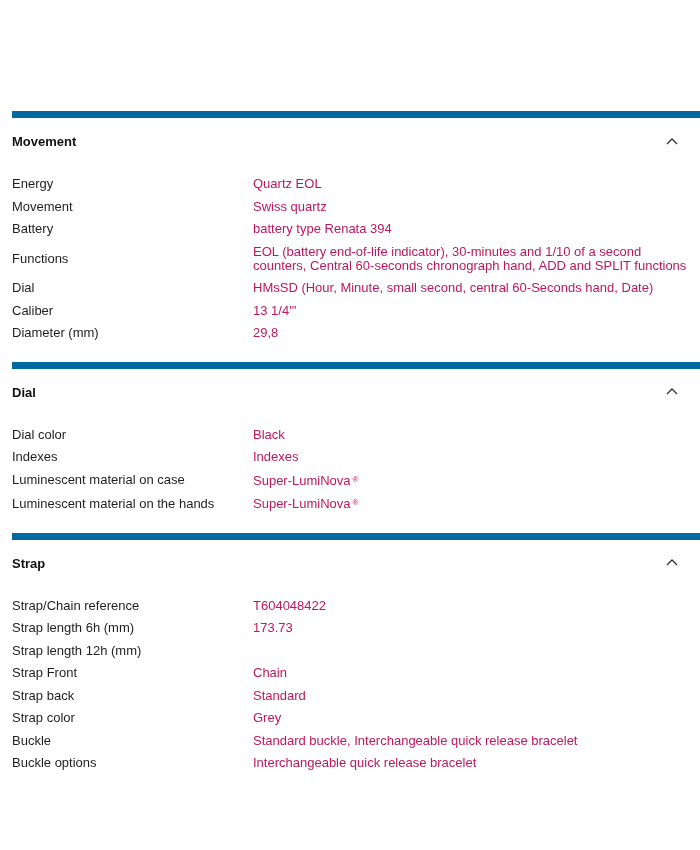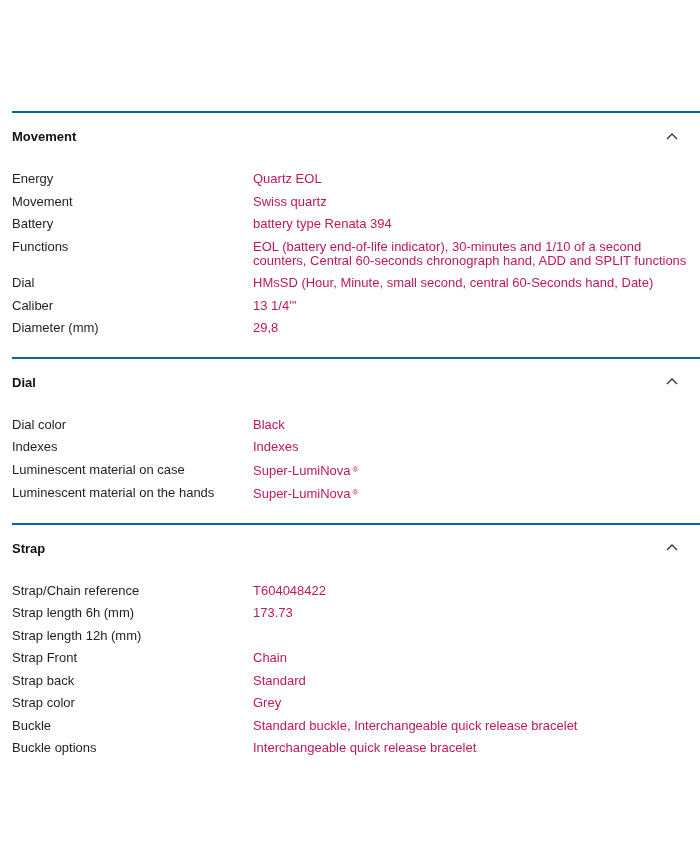--- a/index.html
+++ b/index.html
@@ -3,30 +3,30 @@
   <meta charset="utf-8">
   <style>
     html, body { margin: 0; padding: 0; background: #ffffff; }
     body {
       width: 700px; height: 850px; overflow: hidden;
       font-family: "Liberation Sans", "DejaVu Sans", sans-serif;
       color: #1a1a1a;
       position: relative;
     }
     .specs { position: absolute; left: 12px; right: 0; top: 111px; }
-    .section { border-top: 2px solid #0369a1; }
+    .section { border-top: 7px solid #0369a1; }
     .section-header {
       height: 46px; display: flex; align-items: center; justify-content: space-between;
       cursor: pointer;
     }
     .section-title { font-size: 13px; font-weight: bold; color: #111; margin-top: 1px; }
     .chevron { width: 14px; height: 14px; margin-right: 21px; display: flex; align-items: center; justify-content: center; }
     .chevron svg { display: block; }
     .rows { padding-top: 9px; padding-bottom: 17px; }
-    .row { display: flex; font-size: 13px; line-height: 14px; padding: 4px 0 4.5px 0; }
+    .row { display: flex; font-size: 13px; line-height: 14px; padding: 4px 0 4.5px 0; align-items: center; }
     .row .label { width: 241px; flex: 0 0 241px; color: #1f1f1f; }
     .row .value { flex: 1; color: #be185d; padding-right: 10px; }
     .reg { font-size: 8px; vertical-align: 3px; margin-left: 2px; }
   </style>
 </head>
 <body>
 
 <div class="specs">
 
   <div class="section">

